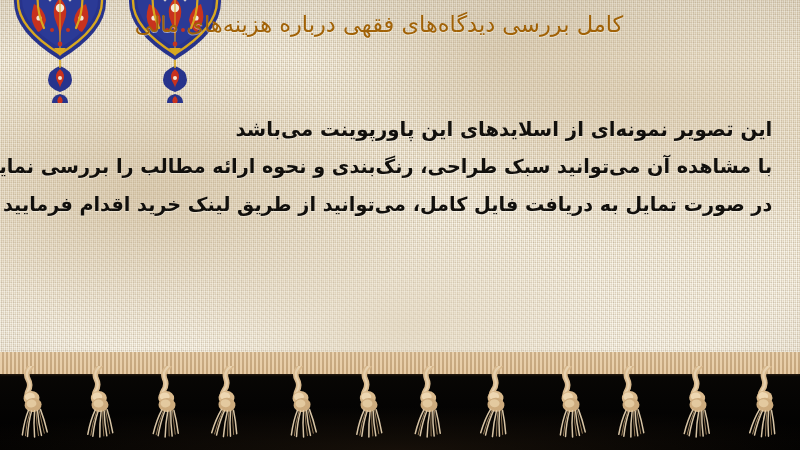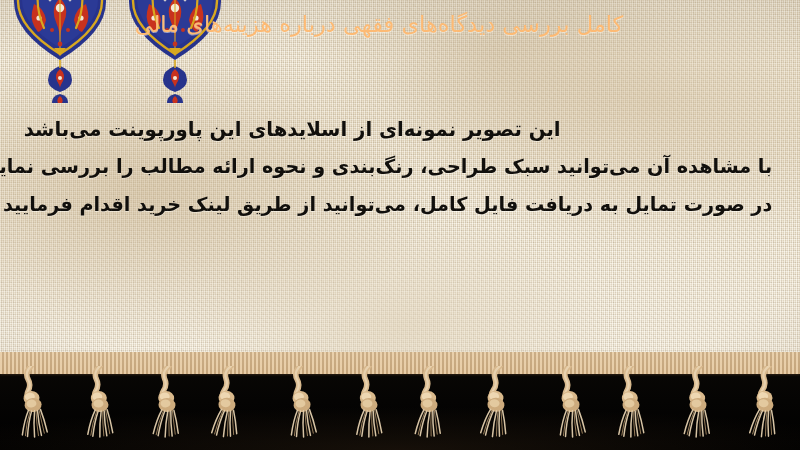--- a/index.html
+++ b/index.html
@@ -49,35 +49,35 @@
   .orn-b{left:125px;top:-62px;}
 
   
   .title-block{
     position:absolute;
     right:26px;top:8px;width:754px;
     text-align:center;
     direction:rtl;
   }
   .title-line{
-    color:#fdba74;
+    color:#a16207;
     font-size:22.5px;
     line-height:33px;
     font-weight:400;
     letter-spacing:.1px;
     text-shadow:0 1px 0 rgba(255,252,244,.45);
     white-space:nowrap;
   }
   .title-line-1{margin-right:36px;}
 
   
   .body-block{
     position:absolute;
     right:22px;top:110px;width:760px;
-    text-align:left;
+    text-align:right;
     direction:rtl;
   }
   .body-line{
     color:#110f0c;
     font-size:20.5px;
     line-height:38px;
     font-weight:700;
     letter-spacing:-0.2px;
     white-space:nowrap;
     text-shadow:0 1px 0 rgba(255,252,244,.40);

